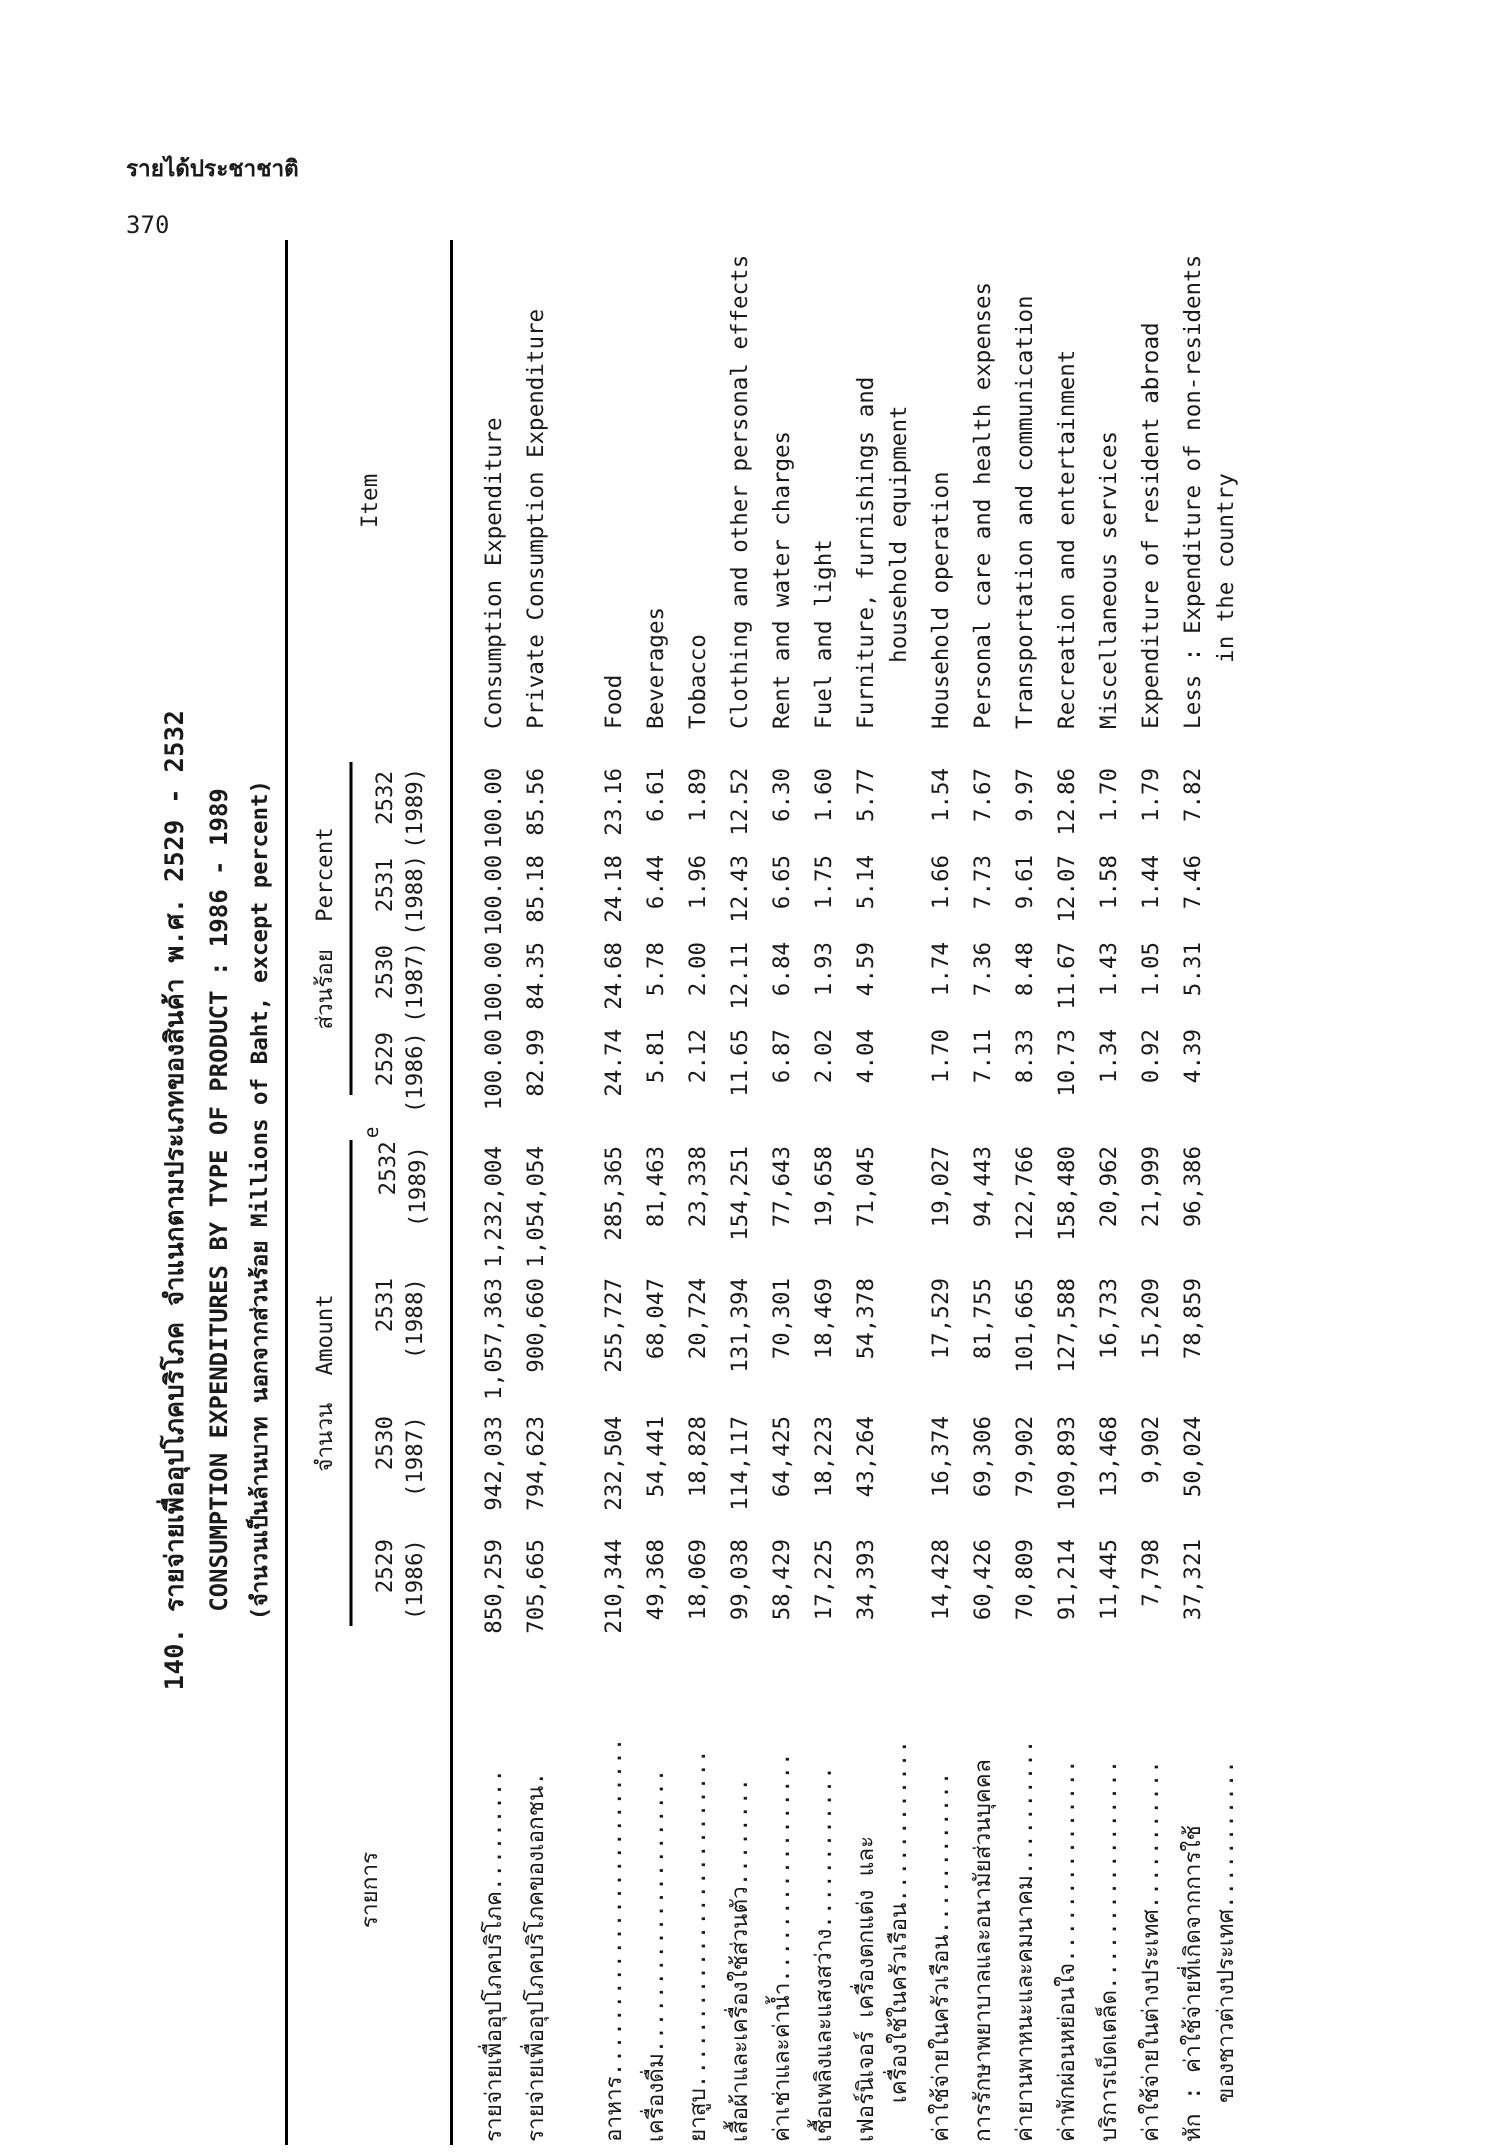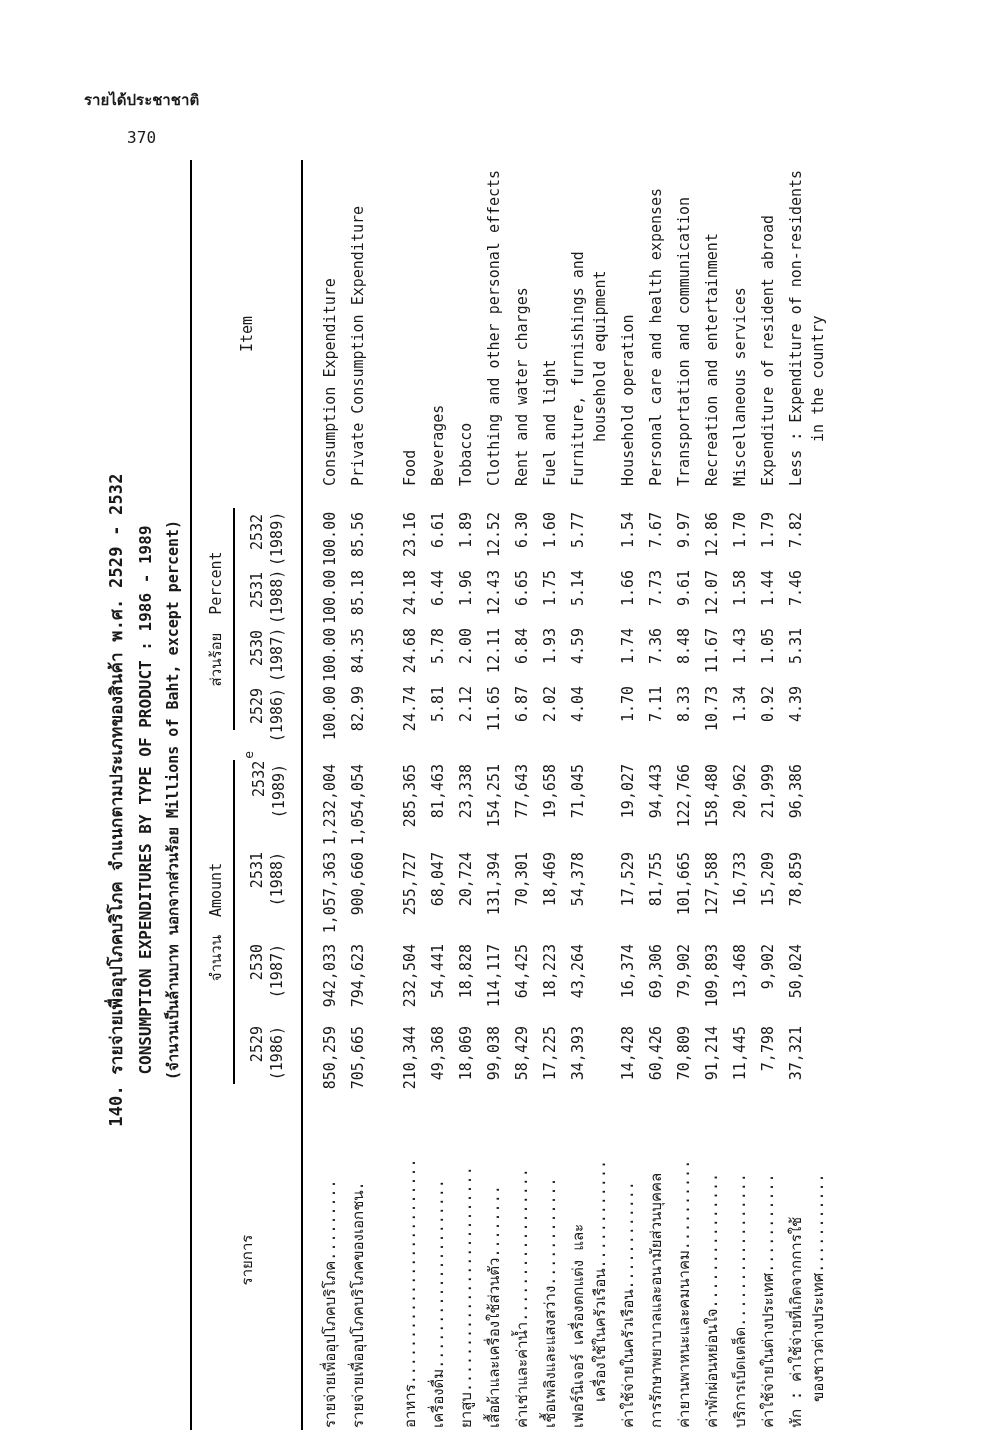--- a/index.html
+++ b/index.html
@@ -2,22 +2,22 @@
 <html><head>
 <meta charset="utf-8">
 <style>
   html,body{margin:0;padding:0;}
   body{
     width:990px;height:1436px;position:relative;overflow:hidden;
     background:#ffffff;color:#1a1a1a;
     font-family:"DejaVu Sans Mono","Liberation Mono","DejaVu Sans",monospace;
   }
   
-  .corner{position:absolute;left:84px;top:88px;font-size:15px;font-weight:bold;}
-  .corner .pn{margin-top:16px;font-size:16px;font-weight:normal;text-align:center;}
+  .corner{position:absolute;left:84px;top:100px;font-size:15px;font-weight:bold;}
+  .corner .pn{margin-top:16px;font-size:16px;font-weight:normal;}
   
   .land{
     position:absolute;left:0;top:0;width:1436px;height:990px;
     transform-origin:0 0;
     transform:rotate(-90deg) translateX(-1436px);
   }
   .titleblk{position:absolute;top:102px;left:0;width:1272px;text-align:center;font-weight:bold;}
   .t1{font-size:17px;letter-spacing:0.2px;}
   .t2{font-size:16px;margin-top:7px;}
   .t3{font-size:15px;margin-top:6px;}

